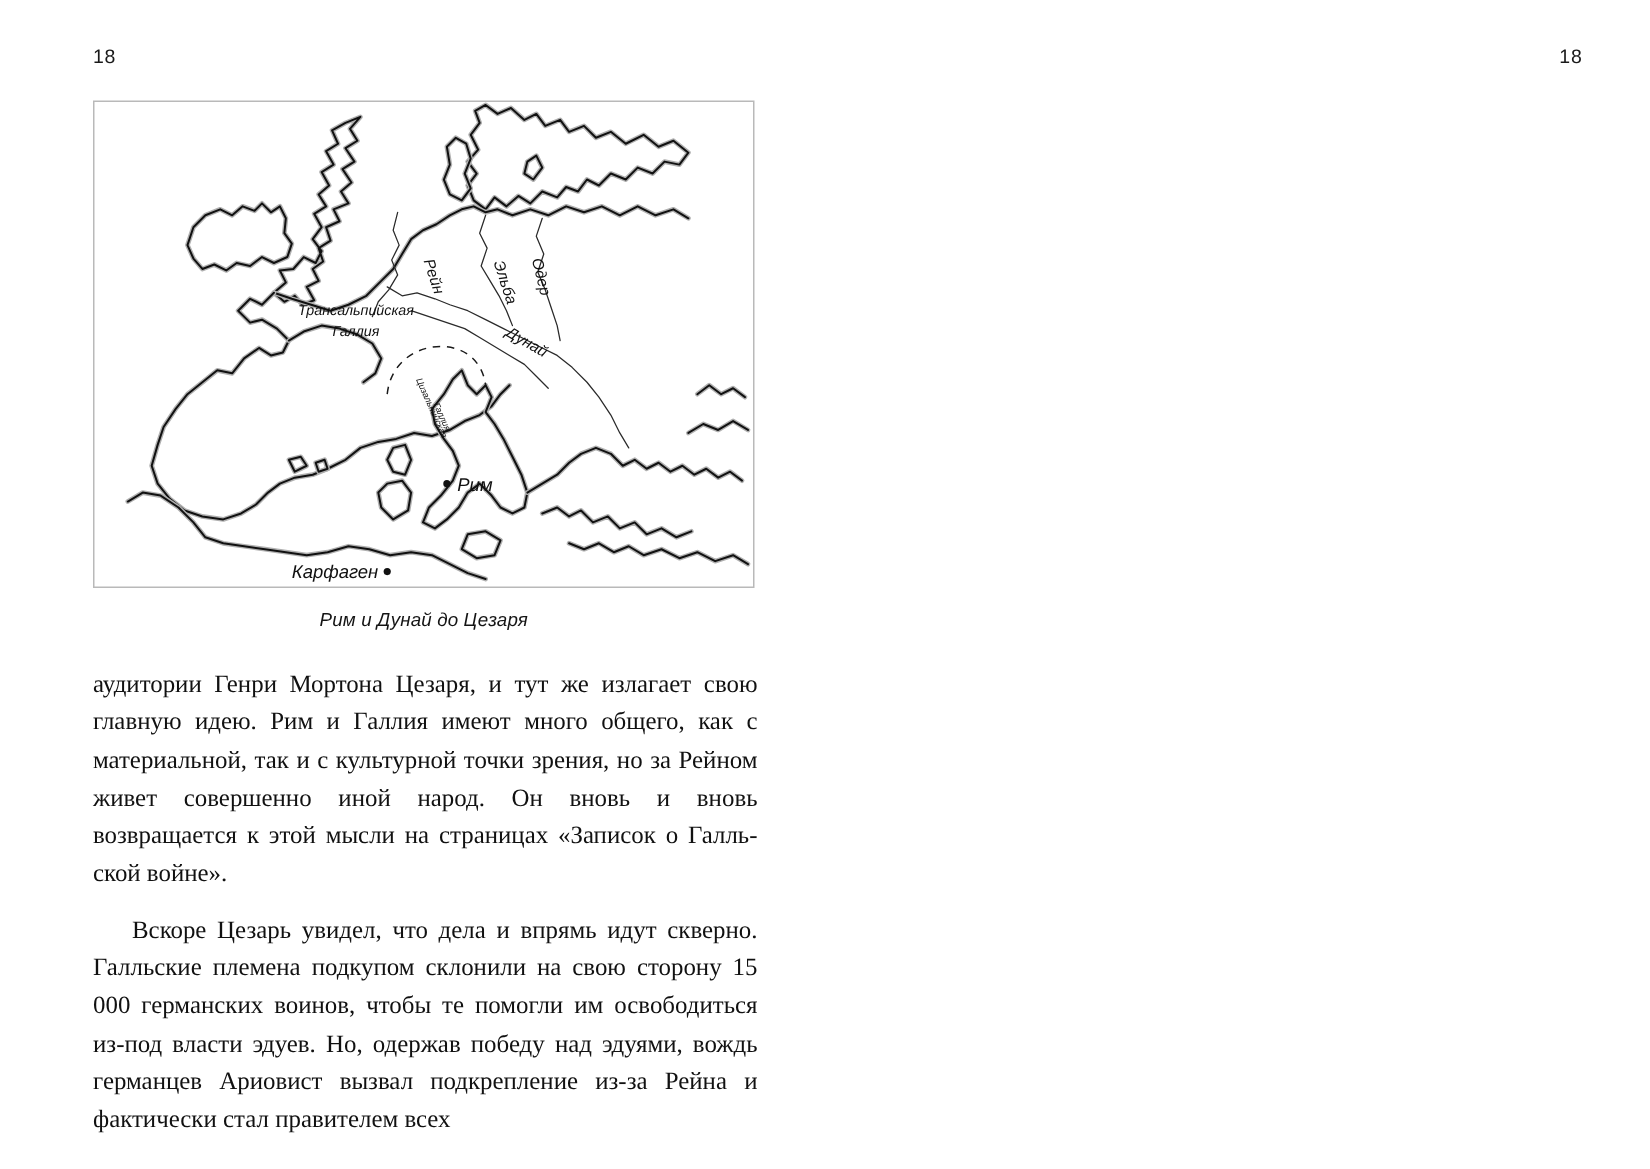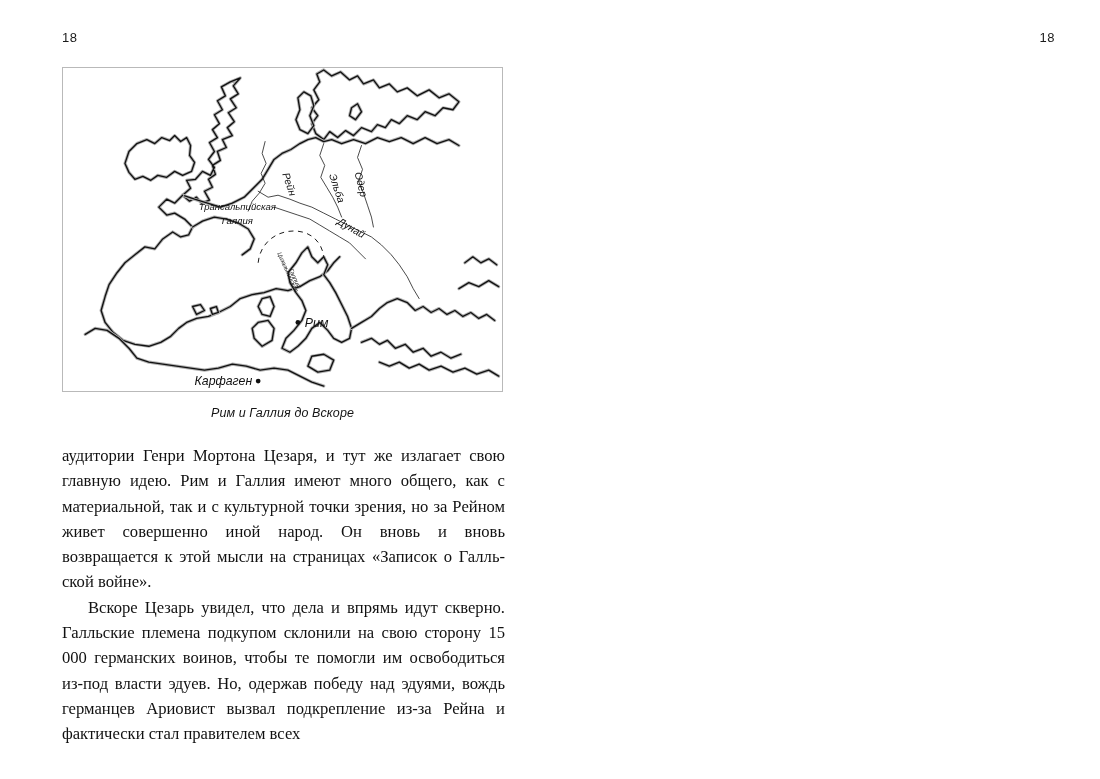--- a/index.html
+++ b/index.html
@@ -80,21 +80,21 @@
     margin: 0;
     font-size: 16.6px;
     line-height: 25.3px;
     text-align: justify;
     text-justify: inter-word;
     text-indent: 26px;
     hyphens: manual;
     -webkit-hyphens: manual;
   }
   p.para.nofirst { text-indent: 0; }
-  p.para + p.para { margin-top: 0; }
+  p.para + p.para { margin-top: 12px; }
 
   
   .map-label {
     font-family: "Liberation Sans", "DejaVu Sans", sans-serif;
     font-style: italic;
     fill: #111111;
   }
   .lbl-region { font-size: 9.6px; }
   .lbl-river  { font-size: 10.4px; }
   .lbl-city   { font-size: 12.4px; }
@@ -252,21 +252,21 @@
           <text class="map-label lbl-river" x="0" y="0" text-anchor="middle" transform="translate(288,164) rotate(30)">Дунай</text>
 
           <text class="map-label lbl-small" x="0" y="0" text-anchor="middle" transform="translate(224,206) rotate(66)">Цизальпийская</text>
           <text class="map-label lbl-small" x="0" y="0" text-anchor="middle" transform="translate(231,212) rotate(66)">Галлия</text>
 
           <text class="map-label lbl-city" x="243" y="261" text-anchor="start">Рим</text>
 
           <text class="map-label lbl-city" x="190" y="319" text-anchor="end">Карфаген</text>
         </svg>
       </div>
-      <figcaption class="fig-caption">Рим и Галлия до Вскоре</figcaption>
+      <figcaption class="fig-caption">Рим и Дунай до Цезаря</figcaption>
     </figure>
 
     <div class="column col-left">
       <p class="para nofirst">аудитории Генри Мортона Цезаря, и тут же излагает свою главную идею. Рим и Галлия имеют много общего, как с материальной, так и с культурной точки зрения, но за Рейном живет совершенно иной народ. Он вновь и вновь возвращается к этой мысли на страницах «Записок о Галль­ской войне».</p>
       <p class="para">Вскоре Цезарь увидел, что дела и впрямь идут скверно. Галльские племена подкупом склонили на свою сторону 15 000 германских воинов, чтобы те помогли им освободиться из-под власти эдуев. Но, одержав победу над эдуями, вождь германцев Ариовист вызвал подкреп­ление из-за Рейна и фактически стал правителем всех</p>
     </div>
   </div>
 
   <div class="page page-right">
 

